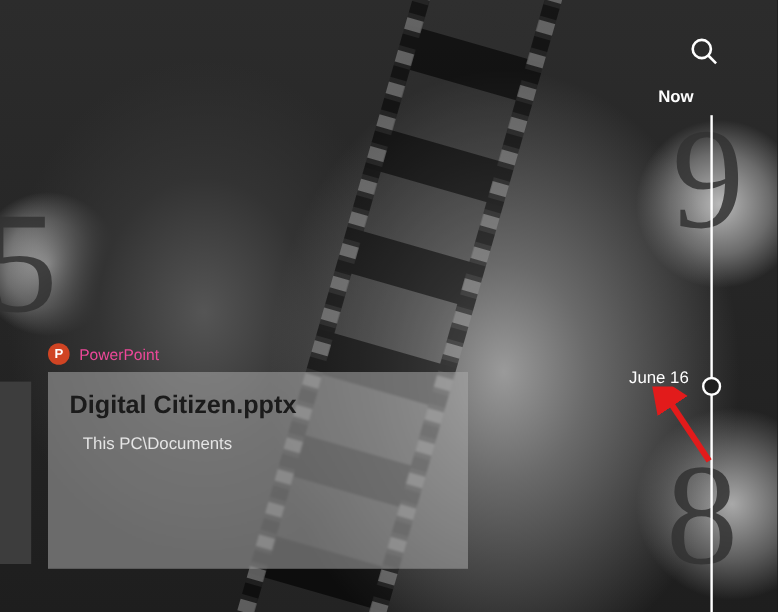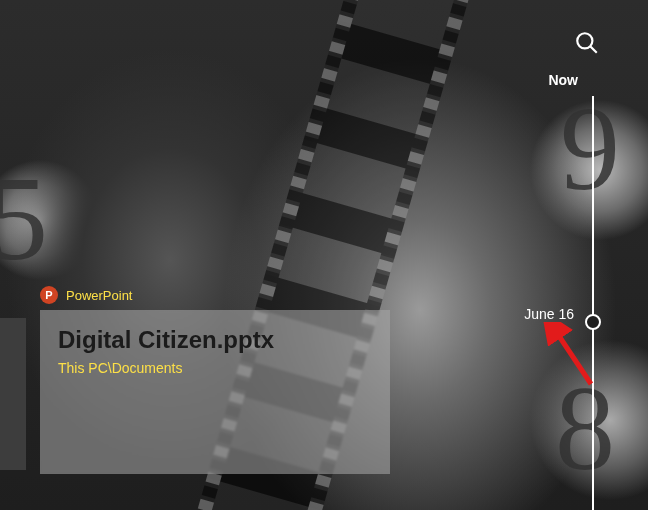--- a/index.html
+++ b/index.html
@@ -159,45 +159,45 @@
     border-radius: 50%;
     display: flex;
     align-items: center;
     justify-content: center;
     font-size: 11px;
     font-weight: 700;
     color: #fff;
   }
   .app-name {
     font-size: 13px;
-    color: #fde047;
+    color: #ec4899;
   }
 
   .card {
     position: absolute;
     left: 40px;
     top: 310px;
     width: 350px;
     height: 164px;
     background: rgba(170,170,170,0.55);
     backdrop-filter: blur(1px);
     padding: 16px 18px 12px 18px;
     box-sizing: border-box;
     cursor: pointer;
   }
   .card-title {
-    font-size: 24px;
+    font-size: 21px;
     font-weight: 700;
     color: #1b1b1b;
     margin: 0 0 6px 0;
   }
   .card-path {
     font-size: 14px;
-    color: #fde047;
-    margin: 0;
+    color: #e5e5e5;
+    margin: 11px;
   }
 
   
   .annotation-arrow {
     position: absolute;
     left: 543px;
     top: 322px;
     width: 60px;
     height: 70px;
     pointer-events: none;

